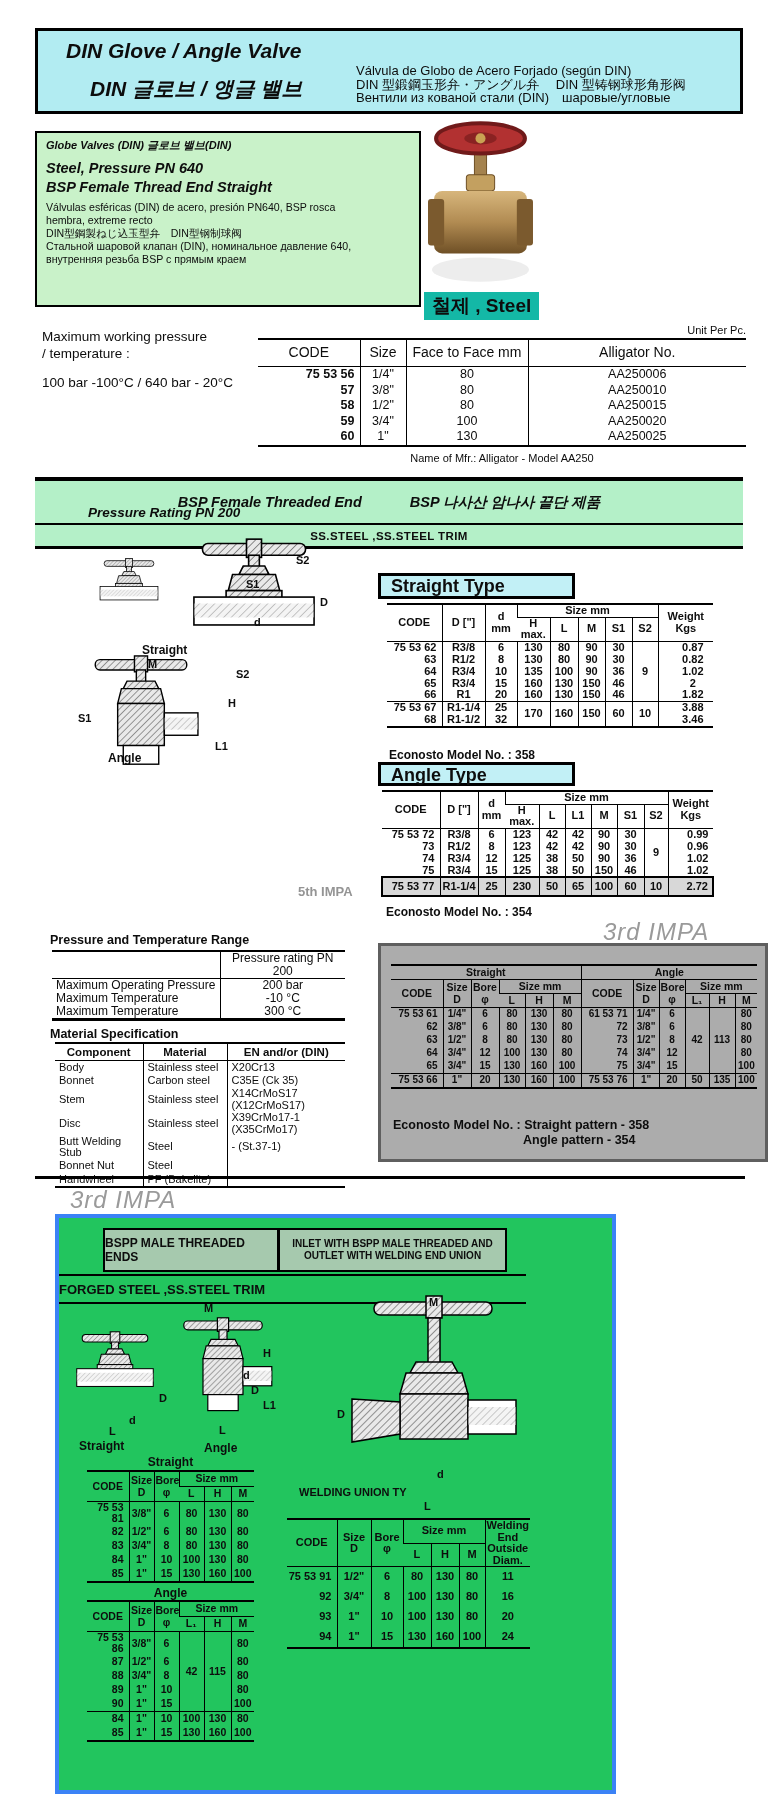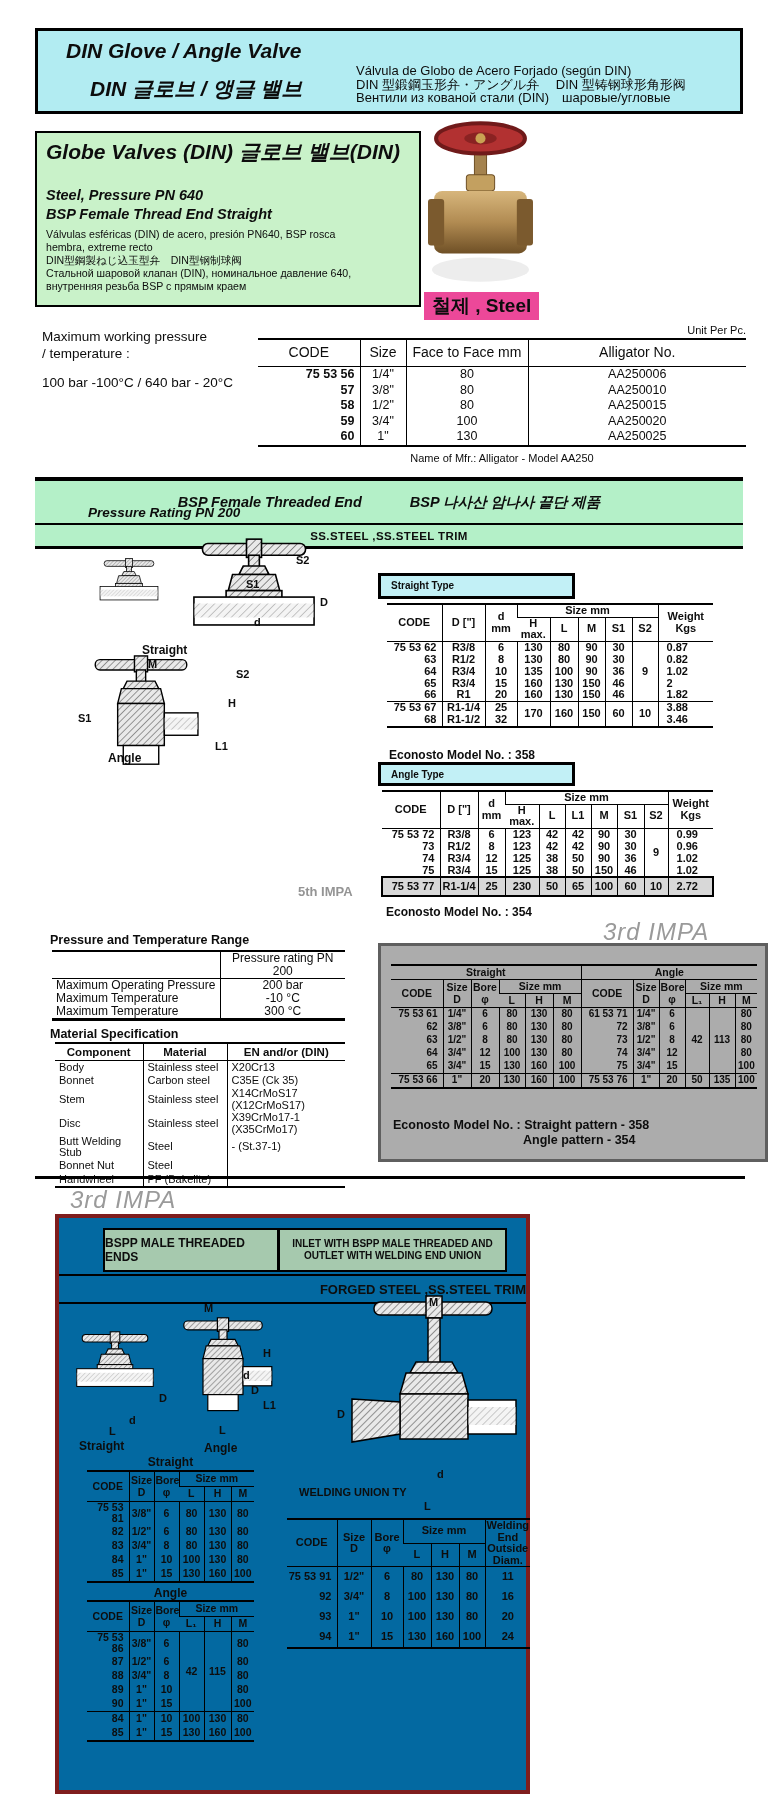--- a/index.html
+++ b/index.html
@@ -10,42 +10,42 @@
   .blk{display:block}
 
   
   #hdrBox{left:35px;top:28px;width:702px;height:80px;background:#b2ecf2;border:3px solid #000}
   #hdrT1{left:28px;top:8px;font-size:21px}
   #hdrT2{left:52px;top:44px;font-size:21px}
   #hdrSubs{left:318px;top:33px;font-size:13px;line-height:13.5px;white-space:nowrap}
 
   
   #gBox{left:35px;top:131px;width:386px;height:176px;background:#c9f2c9;border:2px solid #000;padding:5px 9px;box-sizing:border-box}
-  #gT{font-size:21px;margin-bottom:21px}
+  #gT{font-size:11px;margin-bottom:7px}
   #gL2,#gL3{font-size:14.5px;margin-bottom:3px}
   #gDesc{font-size:10.6px;line-height:13px;margin-top:6px}
 
   #photo{left:428px;top:116px;width:106px;height:172px}
-  #steelLbl{left:424px;top:292px;font-size:19px;font-weight:bold;background:#ec4899;padding:1px 8px}
+  #steelLbl{left:424px;top:292px;font-size:19px;font-weight:bold;background:#14b8a6;padding:1px 8px}
 
   #maxP{left:42px;top:328px;font-size:13.5px;line-height:17px}
   #maxP .v{margin-top:12px;display:block}
   #unitNote{left:640px;top:324px;width:106px;font-size:11px;text-align:right}
 
   
   table{border-collapse:collapse;table-layout:fixed;position:absolute}
   .tbl{border-top:2px solid #000;border-bottom:2px solid #000}
   td{border-left:1px solid #000;text-align:center;padding:0 1px;line-height:1.08;overflow:hidden;font-weight:bold}
   td:first-child{border-left:none}
   .th{font-weight:bold}
   .bt{border-top:1.5px solid #000}
   .bb{border-bottom:1px solid #000}
   .pre{white-space:pre-line;line-height:1.05}
   .code{text-align:right;padding-right:5px}
-  .wt{text-align:left;padding-left:8px}
+  .wt{text-align:center;padding-left:15px}
   .lbl{text-align:left;padding-left:4px;font-weight:normal}
   td.hl{background:#d8d8d8;border-top:2px solid #000;border-bottom:2px solid #000}
   td.hll{border-left:2px solid #000}
   td.hlr{border-right:2px solid #000}
   td.tall{height:128px}
 
   #tAllig{left:258px;top:338px;width:488px}
   #tAllig td{height:15.5px;font-size:12.5px;font-weight:normal}
   #tAllig .th{height:26px;font-size:14px;font-weight:normal}
   #tAllig .code{font-weight:bold}
@@ -59,21 +59,21 @@
   #prHead{left:88px;top:505px;font-size:13.5px}
 
   
   .dim{position:absolute;font-size:11px;font-weight:bold}
   .cap{position:absolute;font-size:12px;font-weight:bold}
   .hf{fill:url(#hz);stroke:#000;stroke-width:1.5}
   .hf2{fill:url(#hz);opacity:.5;stroke:none}
   #diagTop{left:40px;top:525px;width:300px;height:395px}
 
   
-  .typeLbl{background:#c2f0f6;border:3px solid #000;font-size:10px;font-weight:bold;line-height:20px;padding-left:10px;box-sizing:border-box}
+  .typeLbl{background:#c2f0f6;border:3px solid #000;font-size:18px;font-weight:bold;line-height:20px;padding-left:10px;box-sizing:border-box}
   #stLbl{left:378px;top:573px;width:197px;height:26px}
   #atLbl{left:378px;top:762px;width:197px;height:24px}
   #tStraight{left:387px;top:603px;width:326px}
   #tStraight td{height:11.5px;font-size:11px}
   #tAngle{left:381px;top:790px;width:331px}
   #tAngle td{height:11.5px;font-size:11px}
   #tAngle td.hl{height:17px}
   #econ358{left:389px;top:748px;font-size:12px;font-weight:bold}
   #econ354{left:386px;top:905px;font-size:12px;font-weight:bold}
   #impa5{left:298px;top:884px;font-size:13px;font-weight:bold;color:#949494}
@@ -93,25 +93,25 @@
   #tImpa{left:10px;top:18px;width:366px}
   #tImpa td{height:13px;font-size:10px}
   #tImpa .th{font-size:10.5px}
   #impaFoot{position:absolute;left:12px;top:172px;font-size:12.5px;font-weight:bold;line-height:15px}
   #impaFoot .l2{padding-left:130px}
 
   #divider{left:35px;top:1176px;width:710px;height:3px;background:#000}
   #impa3B{left:70px;top:1186px}
 
   
-  #frame{left:55px;top:1214px;width:475px;height:580px;background:#0369a1;border:4px solid #7f1d1d;box-sizing:border-box;position:absolute}
+  #frame{left:55px;top:1214px;width:561px;height:580px;background:#22c55e;border:4px solid #3b82f6;box-sizing:border-box;position:absolute}
   #band{position:absolute;left:44px;top:10px;width:400px;display:flex;border:2px solid #000;background:#a6c9ae}
   #band .c1{width:172px;border-right:3px solid #000;display:flex;align-items:center;justify-content:center;font-size:12px;font-weight:bold;height:40px}
   #band .c2{flex:1;display:flex;flex-direction:column;align-items:center;justify-content:center;font-size:10px;font-weight:bold;line-height:12px;text-align:center}
-  #forged{position:absolute;left:0;top:56px;width:467px;height:26px;border-top:2.5px solid #000;border-bottom:2.5px solid #000;display:flex;align-items:center;justify-content:flex-end;font-size:13px;font-weight:bold}
+  #forged{position:absolute;left:0;top:56px;width:467px;height:26px;border-top:2.5px solid #000;border-bottom:2.5px solid #000;display:flex;align-items:center;justify-content:flex-start;font-size:13px;font-weight:bold}
   .subTitle{position:absolute;width:167px;text-align:center;font-size:12px;font-weight:bold}
   #tBS{left:28px;top:252px;width:167px}
   #tBS td{height:14px;font-size:10.5px}
   #tBA{left:28px;top:382px;width:167px}
   #tBA td{height:14px;font-size:10.5px}
   #tW{left:228px;top:300px;width:243px}
   #tW td{height:20px;font-size:11px}
   #weldLbl{position:absolute;left:240px;top:268px;font-size:11px;font-weight:bold}
 </style>
 </head>

